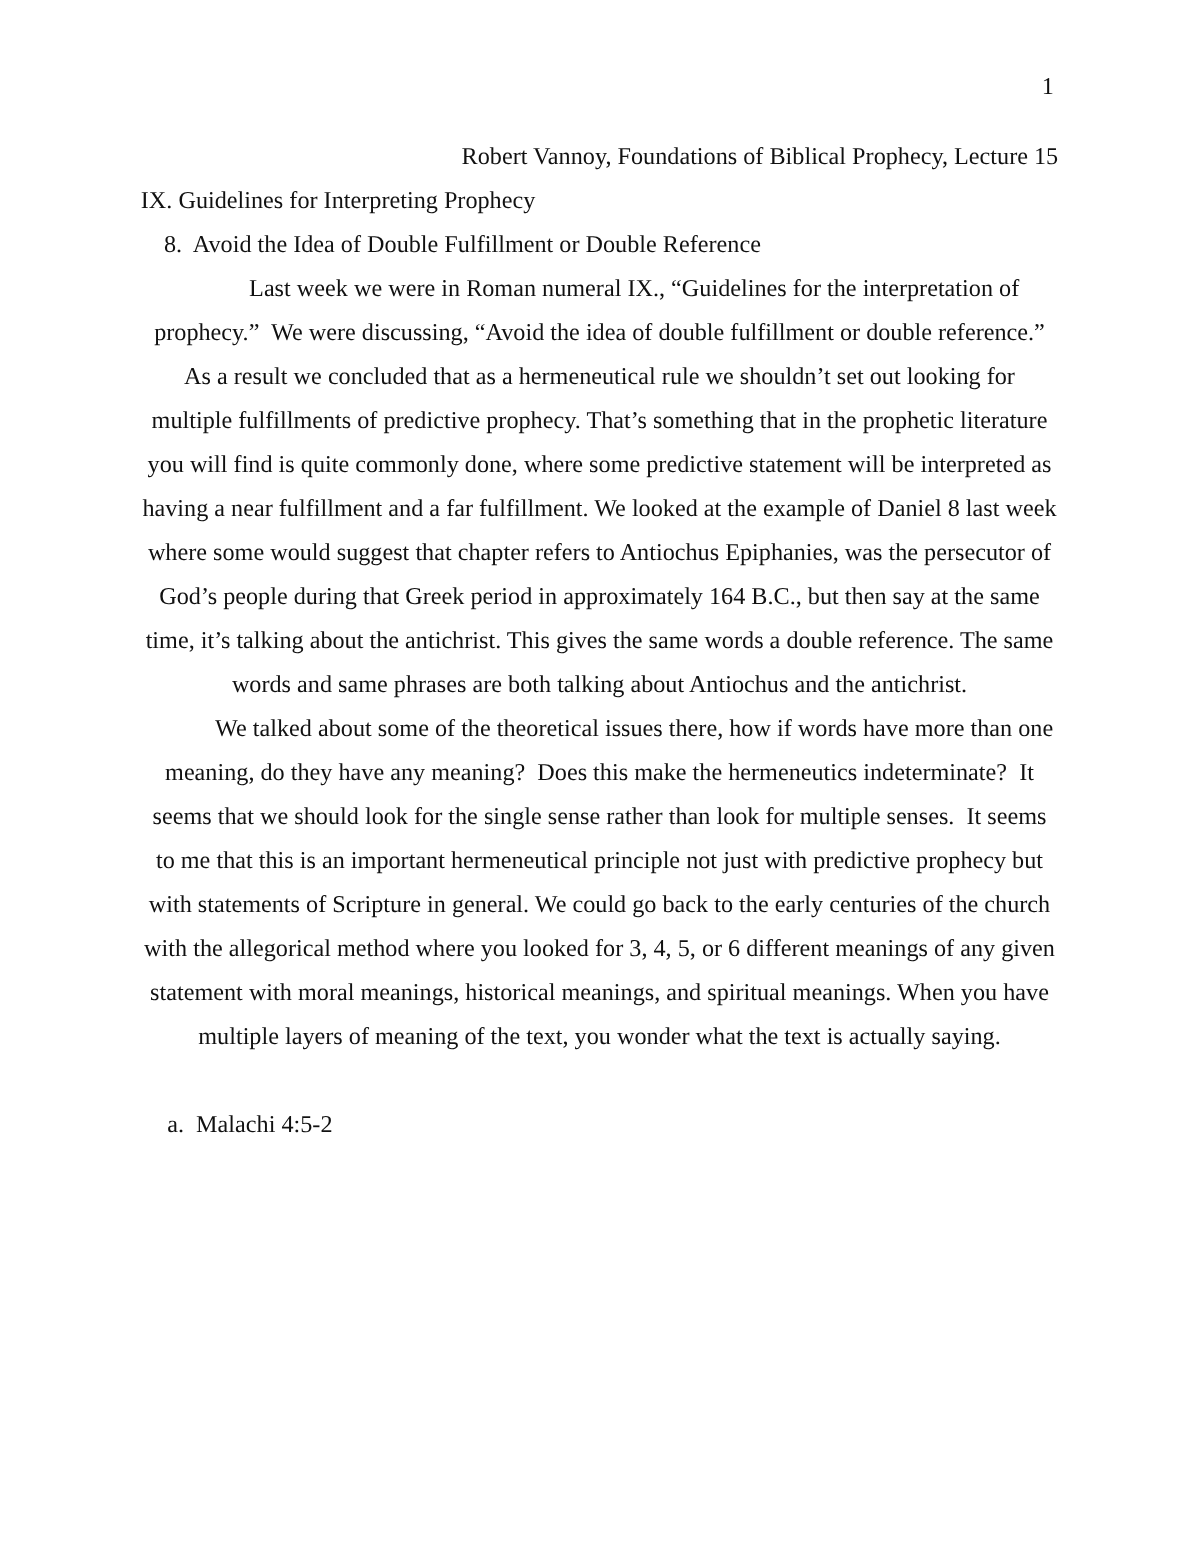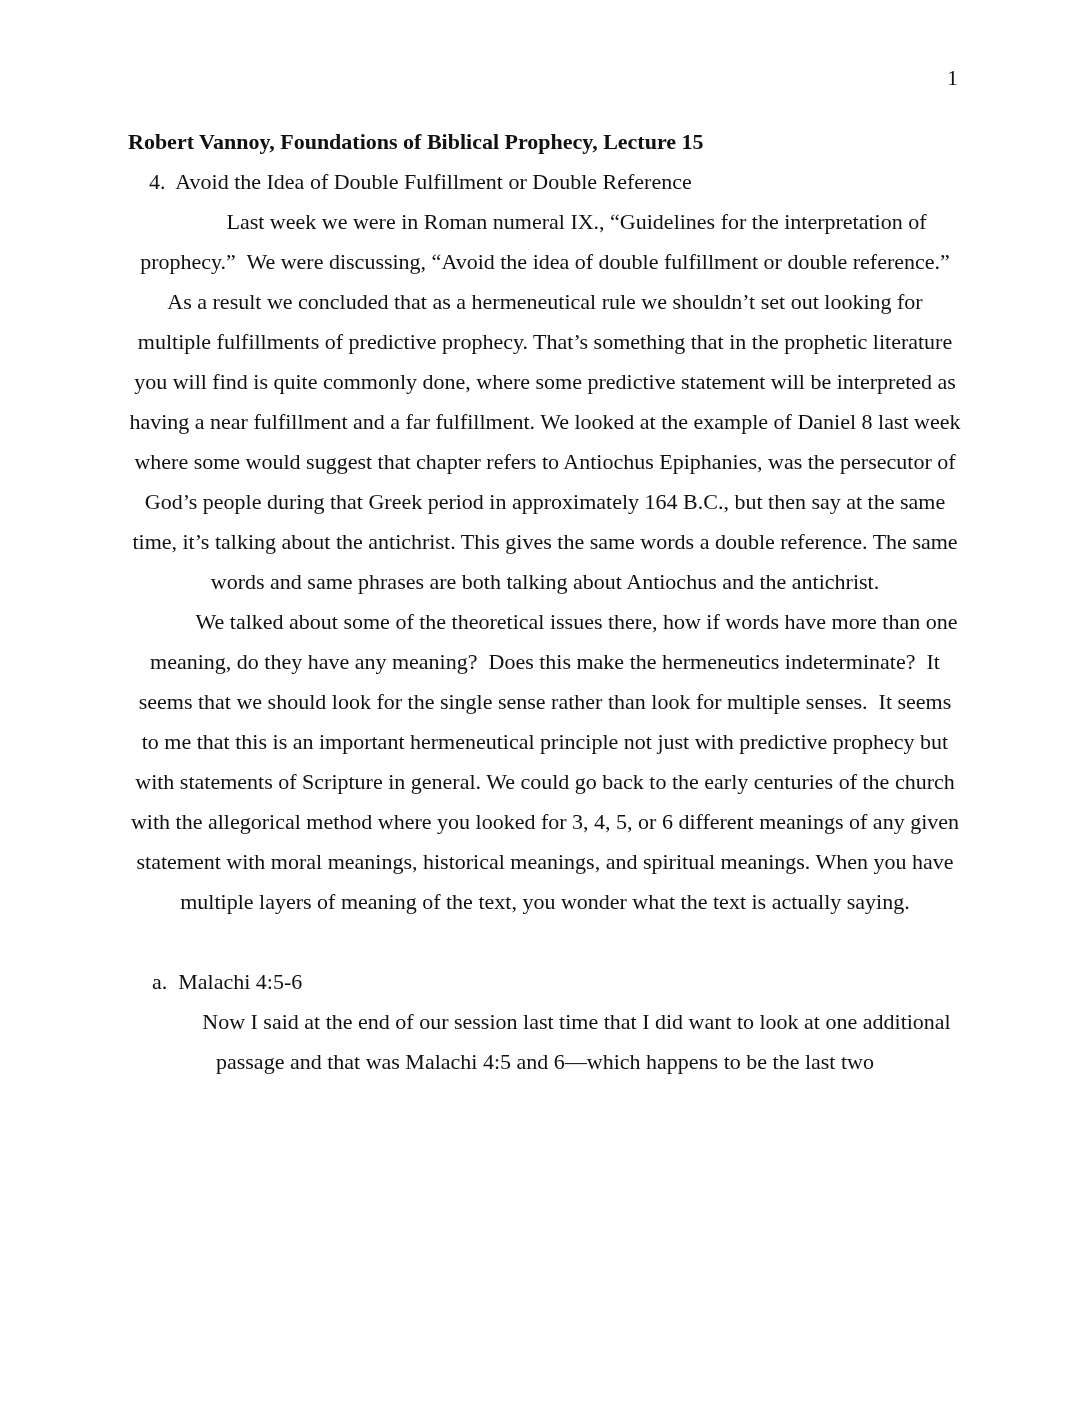--- a/index.html
+++ b/index.html
@@ -23,22 +23,22 @@
   .page-number {
     position: absolute;
     top: 58px;
     right: 130px;
     line-height: 40px;
   }
   .content {
     padding-top: 122px;
   }
   .title-line {
-    font-weight: bold;
-    text-align: left;
+    font-weight: normal;
+    text-align: right;
     margin: 0;
     white-space: pre-wrap;
   }
   .heading {
     margin: 0;
     white-space: pre-wrap;
   }
   .subheading {
     margin: 0;
     padding-left: 21px;
@@ -58,23 +58,23 @@
 </style>
 </head>
 <body>
 
 <div class="page">
   <div class="page-number">1</div>
 
   <div class="content">
     <div class="title-line">Robert Vannoy, Foundations of Biblical Prophecy, Lecture 15</div>
 
-    <div class="subheading">4.  Avoid the Idea of Double Fulfillment or Double Reference</div>
+    <div class="heading">IX. Guidelines for Interpreting Prophecy</div>
+    <div class="subheading">8.  Avoid the Idea of Double Fulfillment or Double Reference</div>
 
     <p class="body">Last week we were in Roman numeral IX., “Guidelines for the interpretation of prophecy.”  We were discussing, “Avoid the idea of double fulfillment or double reference.” As a result we concluded that as a hermeneutical rule we shouldn’t set out looking for multiple fulfillments of predictive prophecy. That’s something that in the prophetic literature you will find is quite commonly done, where some predictive statement will be interpreted as having a near fulfillment and a far fulfillment. We looked at the example of Daniel 8 last week where some would suggest that chapter refers to Antiochus Epiphanies, was the persecutor of God’s people during that Greek period in approximately 164 B.C., but then say at the same time, it’s talking about the antichrist. This gives the same words a double reference. The same words and same phrases are both talking about Antiochus and the antichrist.</p>
 
     <p class="body">We talked about some of the theoretical issues there, how if words have more than one meaning, do they have any meaning?  Does this make the hermeneutics indeterminate?  It seems that we should look for the single sense rather than look for multiple senses.  It seems to me that this is an important hermeneutical principle not just with predictive prophecy but with statements of Scripture in general. We could go back to the early centuries of the church with the allegorical method where you looked for 3, 4, 5, or 6 different meanings of any given statement with moral meanings, historical meanings, and spiritual meanings. When you have multiple layers of meaning of the text, you wonder what the text is actually saying.</p>
 
-    <div class="subsection-label">a.  Malachi 4:5-6</div>
+    <div class="subsection-label">a.  Malachi 4:5-2</div>
 
-    <p class="body">Now I said at the end of our session last time that I did want to look at one additional passage and that was Malachi 4:5 and 6—which happens to be the last two</p>
   </div>
 </div>
 
 </body></html>

